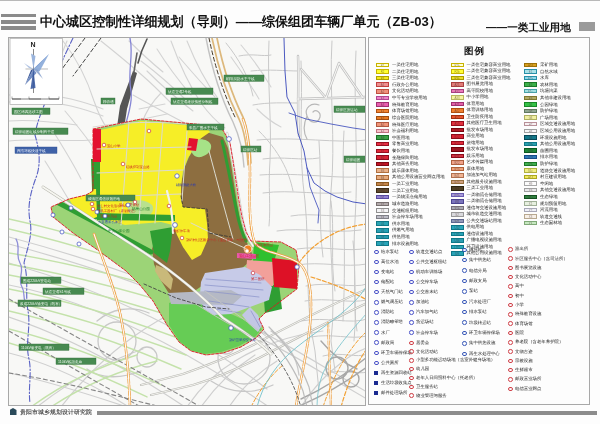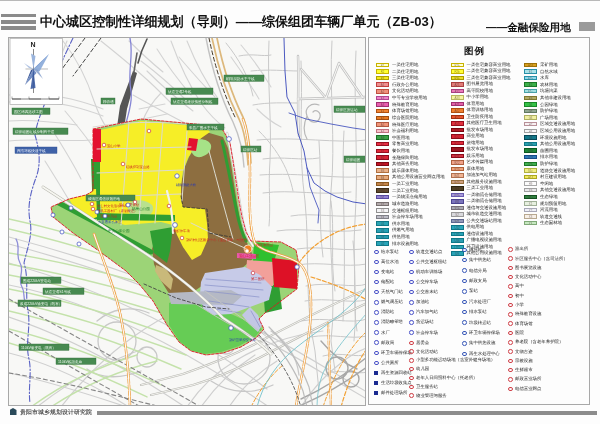--- a/index.html
+++ b/index.html
@@ -9,21 +9,21 @@
 <body>
 
 <div class="abs" style="left:0;top:0;width:600px;height:1px;background:#b8b8b8;"></div>
 
 <div class="abs" style="left:1px;top:14px;width:35px;height:3.4px;background:#8a8a8a;"></div>
 <div class="abs" style="left:1px;top:20.2px;width:35px;height:3.4px;background:#8a8a8a;"></div>
 <div class="abs" style="left:1px;top:26.4px;width:35px;height:3.4px;background:#8a8a8a;"></div>
 
 <div class="abs" style="left:40px;top:13px;font-size:13.4px;font-weight:bold;color:#111;white-space:nowrap;transform:scaleX(0.975);transform-origin:0 0;">中心城区控制性详细规划（导则）——综保组团车辆厂单元（ZB-03）</div>
 
-<div class="abs" style="left:486px;top:21px;font-size:10.6px;font-weight:bold;color:#111;white-space:nowrap;">——金融保险用地</div>
+<div class="abs" style="left:486px;top:21px;font-size:10.6px;font-weight:bold;color:#111;white-space:nowrap;">——一类工业用地</div>
 
 <div class="abs" style="left:579px;top:22px;width:16px;height:8.5px;background:#9a9a9a;"></div>
 
 <div class="abs" style="left:8px;top:37px;width:358px;height:369px;border:0.8px solid #a8a8a8;box-sizing:border-box;background:#f8f8f6;overflow:hidden;">
 <svg width="356.4" height="367.4" viewBox="8 37 356.4 367.4" xmlns="http://www.w3.org/2000/svg" style="position:absolute;left:0;top:0;">
 <defs>
         <clipPath id="unitclip">
           <path d="M92,128 L140,118 L205,124 L222,129 L229,142 L232,160 L235,180 L238,200 L241,216 L245,231 L250,240 L280,241 L295,249 L298,264 L296,288 L280,300 L264,312 L258,318 L263,328 L255,337 L240,346 L222,352 L205,354 L190,350 L178,341 L166,324 L152,300 L138,283 L125,270 L98,250 L72,232 L52,216 L50,206 L68,198 L85,194 L92,190 L92,180 Z"></path>
         </clipPath>
       </defs>

